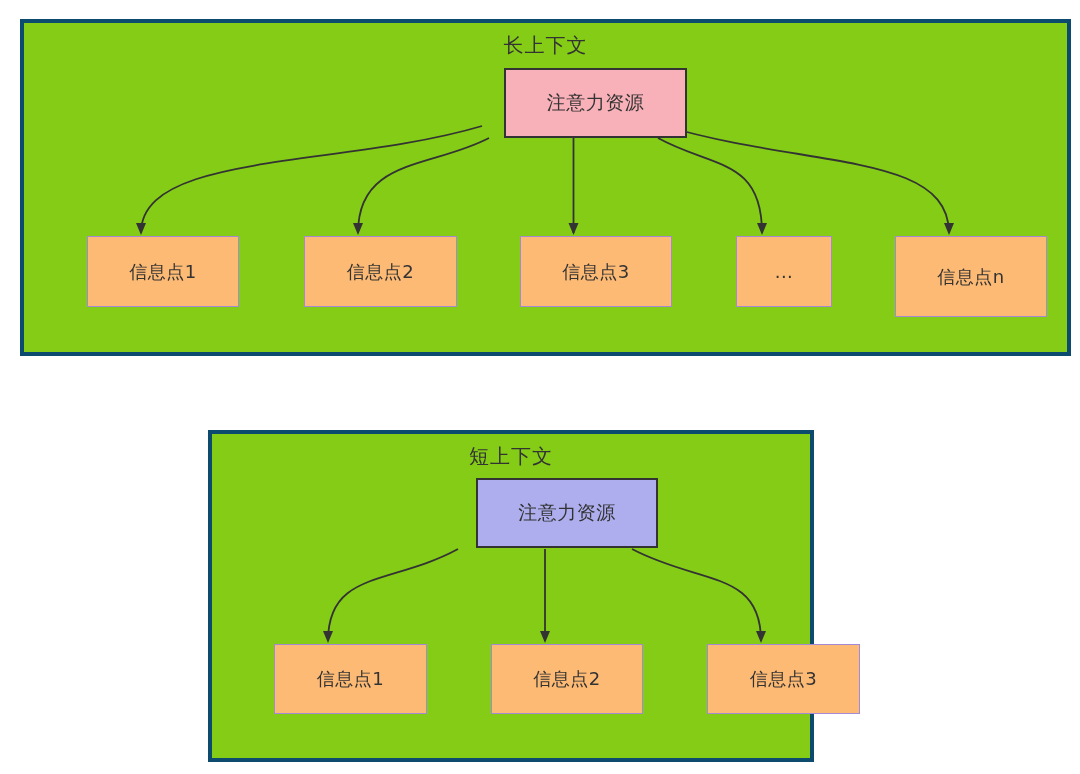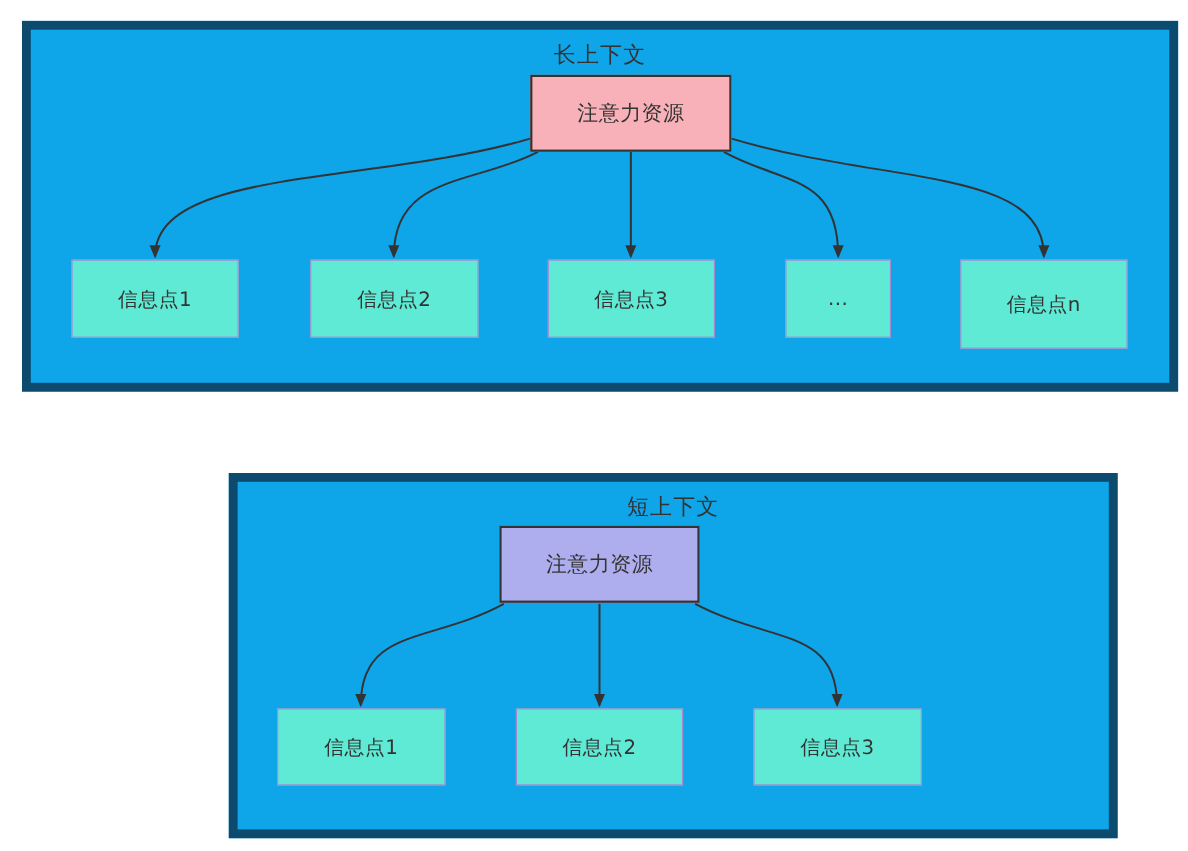--- a/index.html
+++ b/index.html
@@ -10,26 +10,26 @@
   }
   .canvas {
     position: relative;
     width: 1080px;
     height: 774px;
     background: #ffffff;
     overflow: hidden;
   }
   .panel {
     position: absolute;
-    background: #0ea5e9;
-    border: 8px solid #0c4a6e;
+    background: #84cc16;
+    border: 4px solid #0c4a6e;
     z-index: 0;
   }
   .panel-long  { left: 20px;  top: 19px;  width: 1051px; height: 337px; }
-  .panel-short { left: 208px; top: 430px; width: 808px;  height: 332px; }
+  .panel-short { left: 208px; top: 430px; width: 606px;  height: 332px; }
   .panel-title {
     position: absolute;
     top: 9px;
     left: 0;
     width: 100%;
     text-align: center;
     font-size: 20px;
     line-height: 26px;
     color: #333333;
     letter-spacing: 1px;
@@ -43,29 +43,30 @@
   }
   .node {
     position: absolute;
     display: flex;
     align-items: center;
     justify-content: center;
     font-size: 18px;
     color: #333333;
     z-index: 2;
     letter-spacing: 0.5px;
+    margin-left: 22px;
   }
   .node-root {
     border: 2.5px solid #333333;
     font-size: 19px;
   }
   .root-long  { background: #f8b1b8; }
   .root-short { background: #aeaeef; }
   .node-info {
-    background: #5eead4;
+    background: #fdba74;
     border: 1.5px solid #a48ad4;
   }
 </style>
 </head>
 <body>
 
 <div class="canvas">
 
   <section class="panel panel-long">
     <div class="panel-title">长上下文</div>

